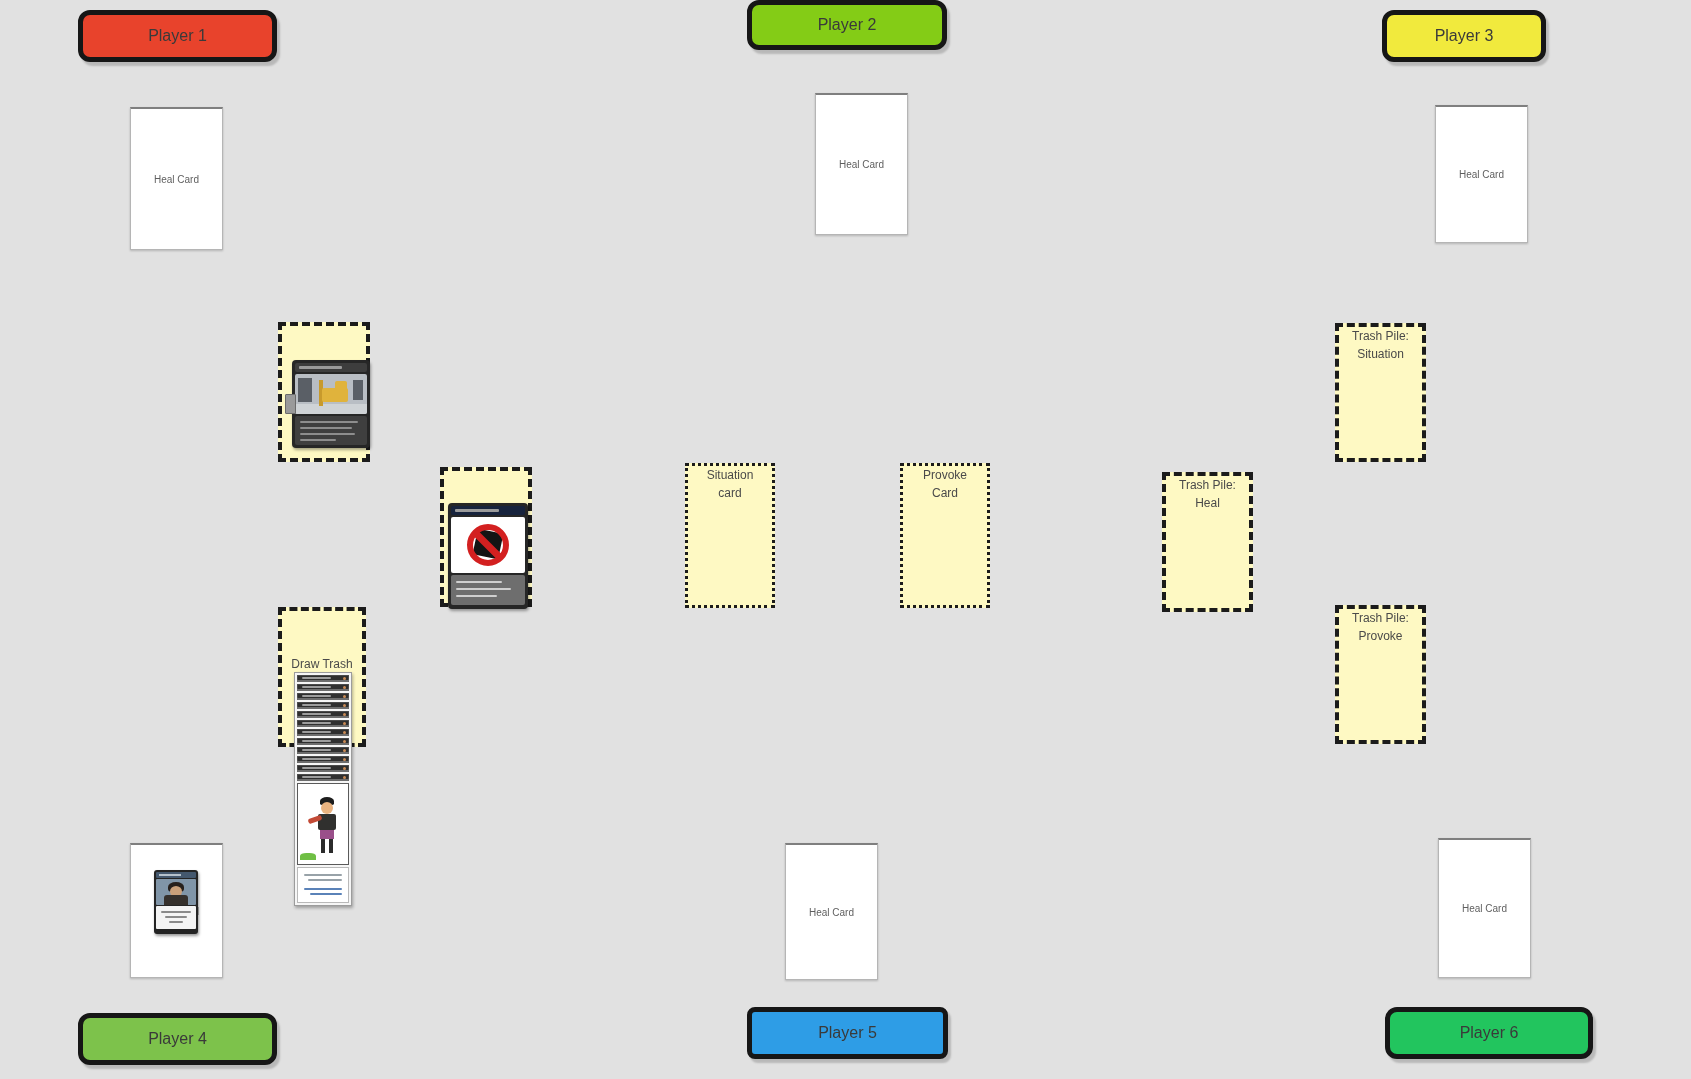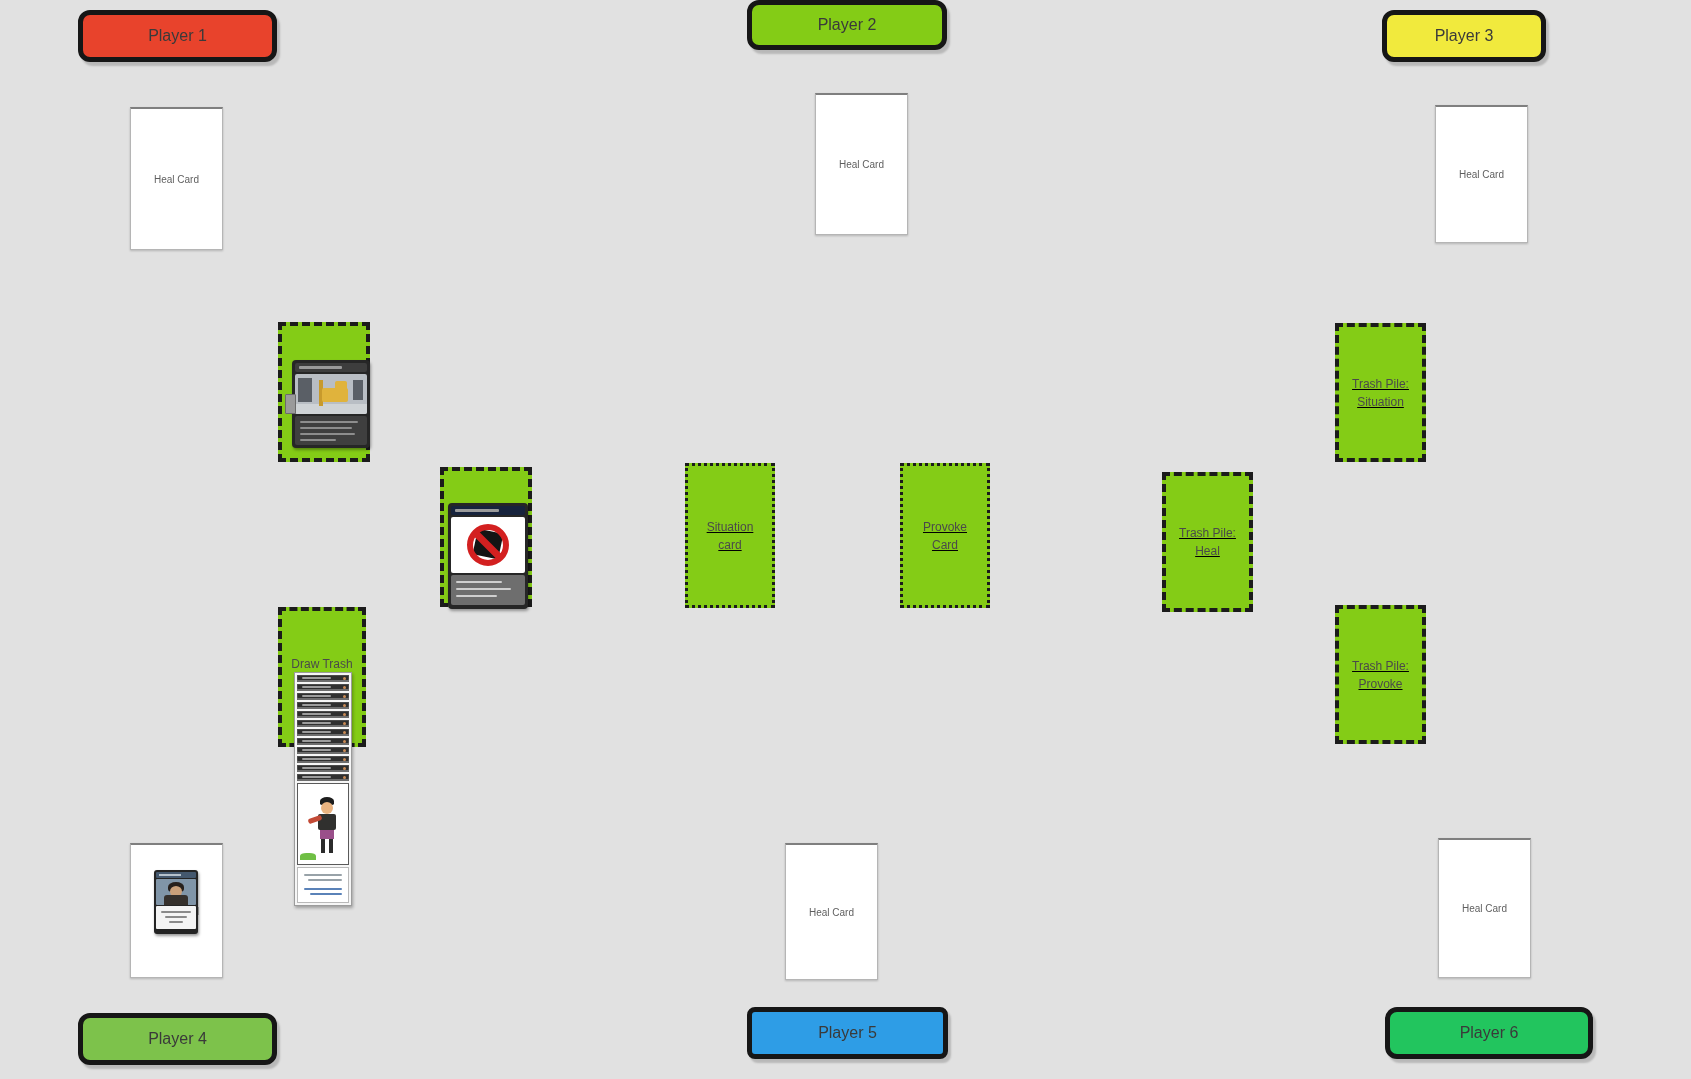--- a/index.html
+++ b/index.html
@@ -19,23 +19,23 @@
   
   .card {
     position:absolute; width:93px; box-sizing:border-box;
     background:#ffffff; border:1px solid #b5b5b5; border-top:2px solid #7f7f7f;
     box-shadow:0 1px 2px rgba(0,0,0,0.2);
     display:flex; align-items:center; justify-content:center;
     font-size:10px; color:#5f5f5f; text-align:center;
   }
   
   .zone {
-    position:absolute; box-sizing:border-box; background:#84cc16;
+    position:absolute; box-sizing:border-box; background:#fef9c3;
     border:4px dashed #1b1b1b;
-    display:flex; align-items:center; justify-content:center;text-decoration:underline;
+    display:flex; justify-content:center;
   }
   .zone.dotted { border:3px dotted #1b1b1b; }
   .zone-label {
     font-size:12px; color:#4a4a4a; text-align:center;
     white-space:pre-line; line-height:1.5;
   }
   .zone-label.top { position:absolute; top:44px; left:0; right:0; }
   
   .artcard { position:absolute; box-sizing:border-box; background:#262626;
     border-radius:4px; padding:3px; box-shadow:1px 2px 3px rgba(0,0,0,0.35); }

